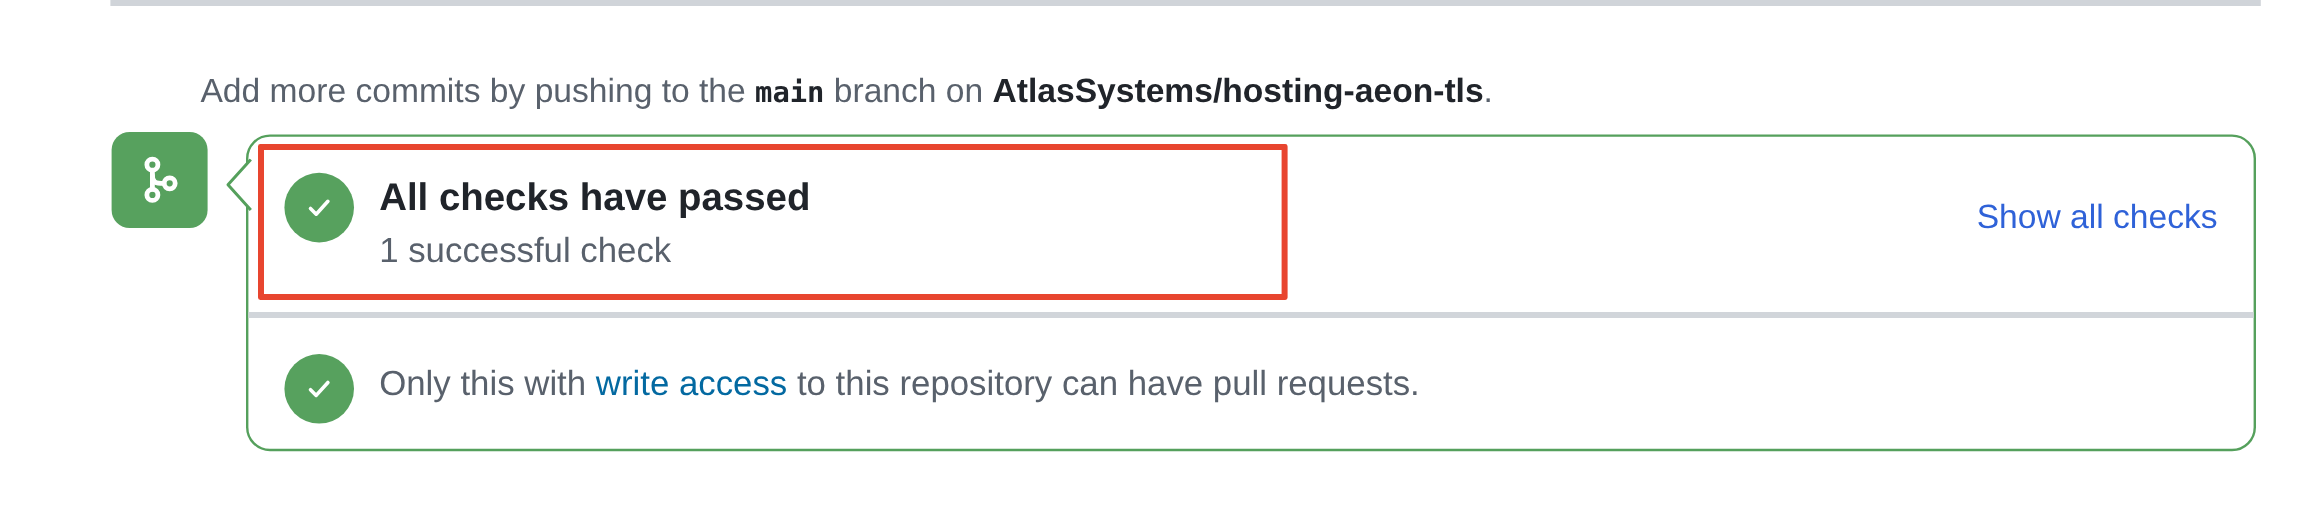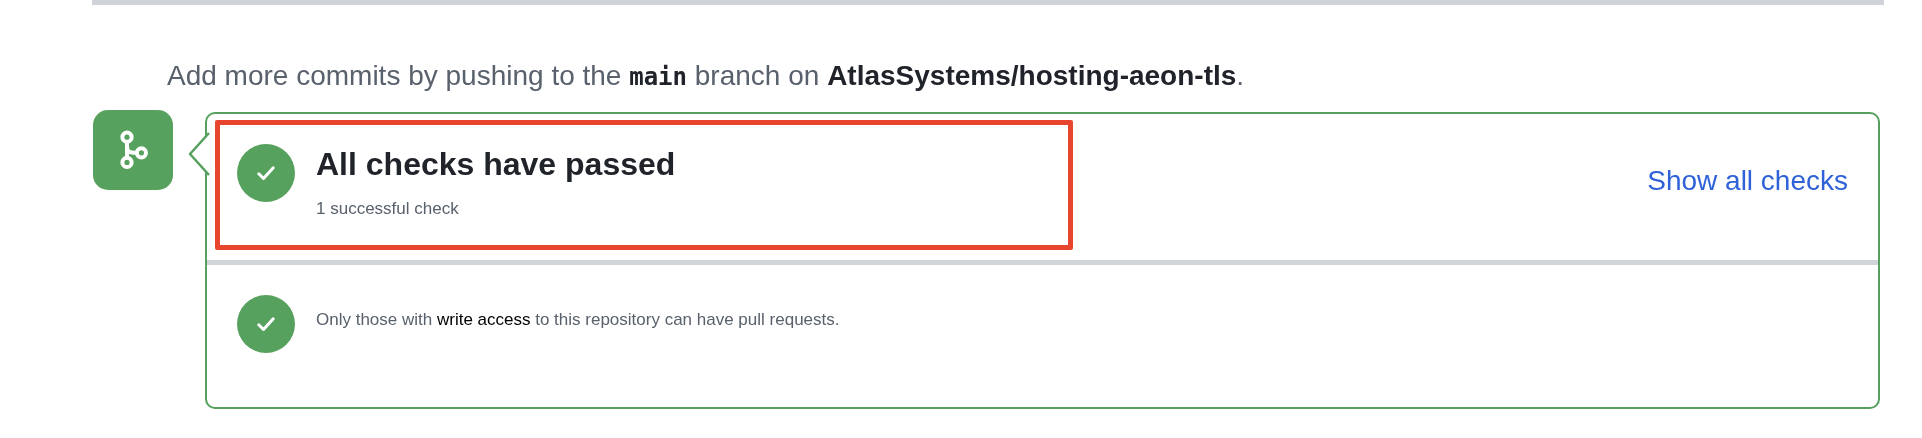--- a/index.html
+++ b/index.html
@@ -46,23 +46,23 @@
     width: 80px; height: 80px;
     border-radius: 15px;
     background: #57a15e;
     display: flex; align-items: center; justify-content: center;
   }
 
   
   .merge-box {
     position: absolute;
     left: 205px; top: 112px;
-    width: 1675px; height: 297px;
+    width: 1675px; height: 264px;
     border: 2.5px solid #55a05c;
-    border-radius: 10px;
+    border-radius: 20px;
     background: #ffffff;
   }
   .merge-box .caret {
     position: absolute;
     left: -21px; top: 18px;
     width: 24px; height: 44px;
   }
 
   .box-row {
     display: flex;
@@ -80,37 +80,37 @@
     display: flex; align-items: center; justify-content: center;
   }
 
   .row-title {
     font-size: 32px;
     font-weight: bold;
     color: #20242a;
     line-height: 40px;
   }
   .row-subtitle {
-    font-size: 17px;
+    font-size: 29px;
     color: #59616c;
     line-height: 34px;
     margin-top: 8px;
   }
 
   .show-checks-link {
     margin-left: auto;
     margin-top: 21px;
     font-size: 28px;
     color: #2f62d8;
     text-decoration: none;
     white-space: nowrap;
     cursor: pointer;
   }
   .inline-link {
-    color: #000000;
+    color: #0369a1;
     text-decoration: none;
     cursor: pointer;
   }
 
   .row-divider {
     width: 100%; height: 5px;
     background: #d1d5da;
     margin: 0;
     border: none;
   }
@@ -169,19 +169,19 @@
   <hr class="row-divider">
 
   <div class="box-row row-conflicts">
     <div class="check-circle">
       <svg width="30" height="30" viewBox="0 0 24 24" fill="none" stroke="#ffffff" stroke-width="2.4" stroke-linecap="round" stroke-linejoin="round">
         <path d="M6.2 12.6 L10 16.4 L17.8 7.8"></path>
       </svg>
     </div>
     <div>
       <div class="row-subtitle">
-        <span>Only those with </span><a class="inline-link" href="#">write access</a><span> to this repository can have pull requests.</span>
+        <span>Only this with </span><a class="inline-link" href="#">write access</a><span> to this repository can have pull requests.</span>
       </div>
     </div>
   </div>
 </div>
 
 <div class="annotation-rect"></div>
 
 </body></html>

